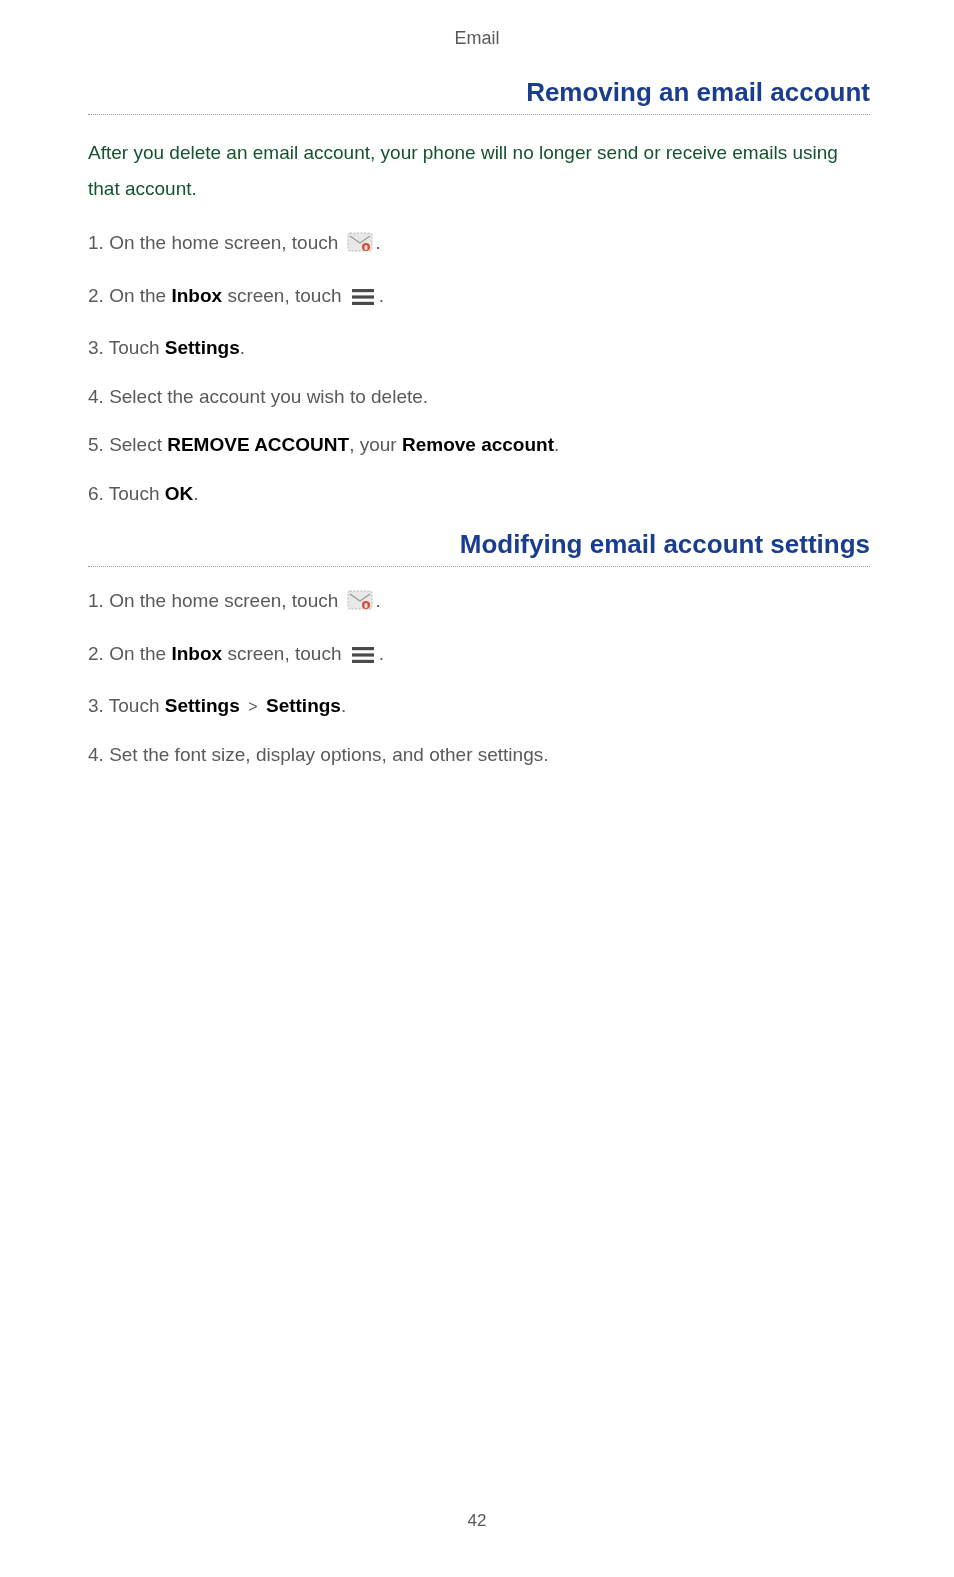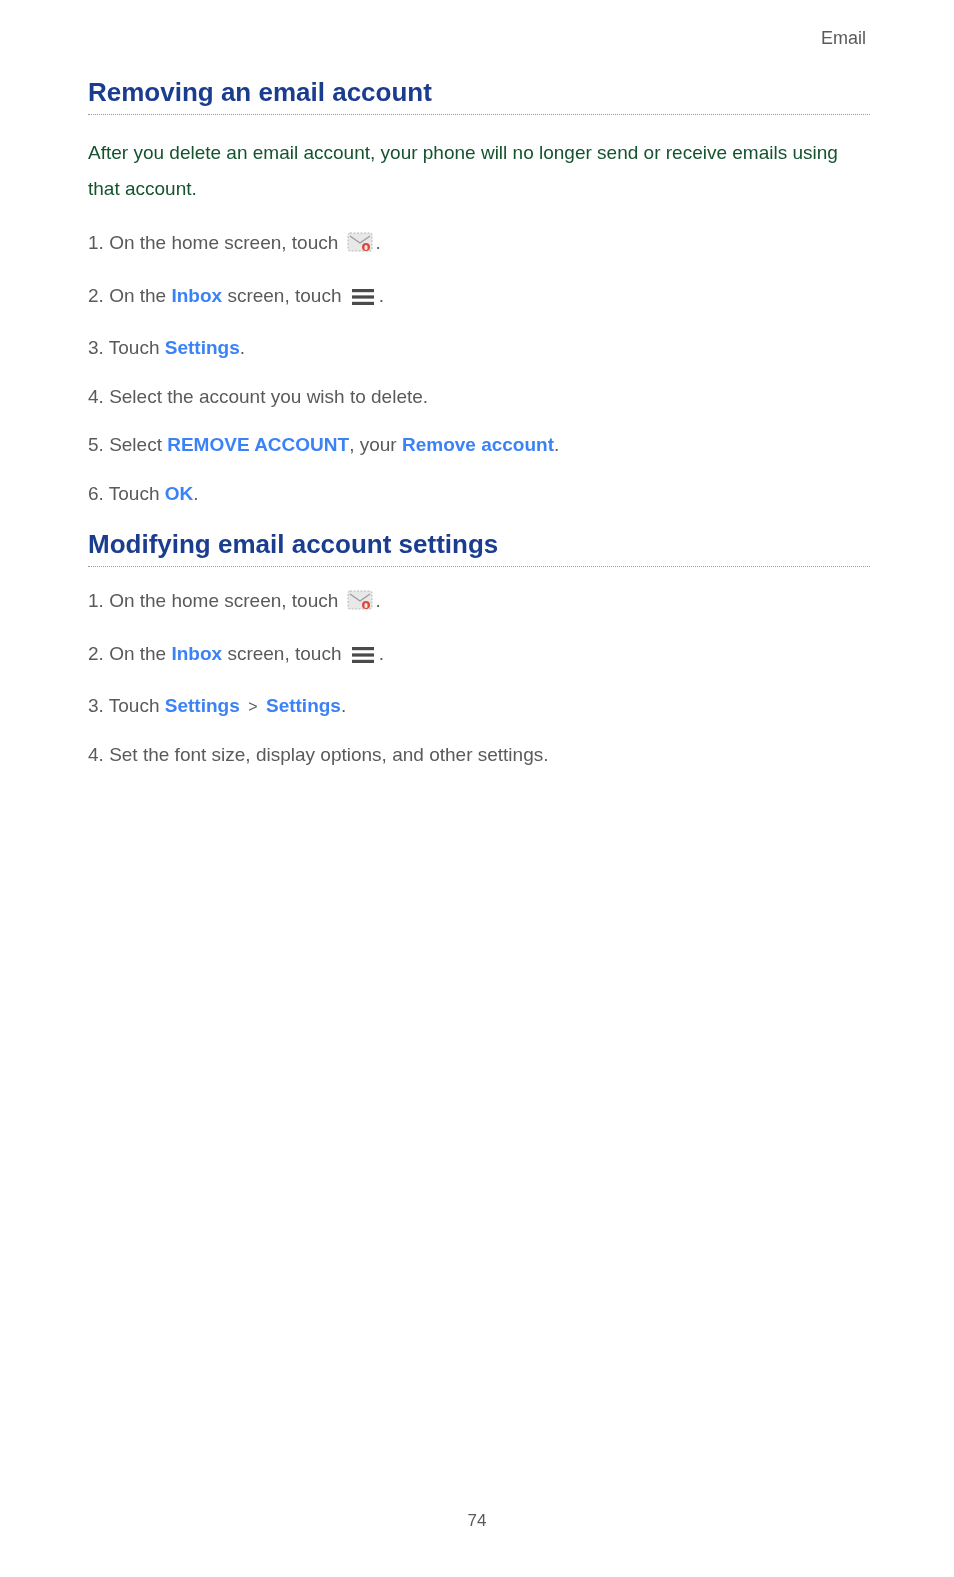--- a/index.html
+++ b/index.html
@@ -6,33 +6,34 @@
     body {
       width: 954px;
       height: 1577px;
       background: #ffffff;
       font-family: "Segoe UI", "Helvetica Neue", Arial, sans-serif;
       color: #5a5a5a;
       position: relative;
       padding: 28px 84px 0 88px;
     }
     .header-label {
-      text-align: right;
+      text-align: center;
       font-size: 18px;
       color: #5a5a5a;
       margin-bottom: 28px;
       padding-right: 4px;
     }
     .section-heading {
       color: #1a3d8f;
       font-size: 26px;
       font-weight: 600;
       border-bottom: 1.5px dotted #9a9a9a;
       padding-bottom: 6px;
       margin-bottom: 20px;
+      text-align: right;
     }
     .section-heading.second { margin-top: 21px; }
     .intro-text {
       font-size: 19px;
       color: #14532d;
       line-height: 1.9;
       margin-bottom: 22px;
     }
     .step {
       font-size: 19px;
@@ -42,21 +43,21 @@
       padding-left: 0;
     }
     .step-num { display: inline; }
     .inline-icon {
       display: inline-block;
       vertical-align: -4px;
       margin: 0 3px;
     }
     .email-icon-svg { width: 26px; height: 22px; }
     .hamburger-svg { width: 26px; height: 18px; }
-    b { font-weight: 700; color: #3b82f6; }
+    b { font-weight: 700; color: #000000; }
     .chevron { font-family: Arial, sans-serif; margin: 0 4px; font-size: 16px; }
     .page-number {
       position: absolute;
       bottom: 46px;
       left: 0; right: 0;
       text-align: center;
       font-size: 17px;
       color: #5a5a5a;
     }
   </style>
@@ -123,13 +124,13 @@
 </div>
 
 <div class="step">
   <span class="step-num">3. </span><span>Touch </span><b>Settings</b><span class="chevron"> &gt; </span><b>Settings</b><span>.</span>
 </div>
 
 <div class="step">
   <span class="step-num">4. </span><span>Set the font size, display options, and other settings.</span>
 </div>
 
-<div class="page-number">74</div>
+<div class="page-number">42</div>
 
 </body></html>

